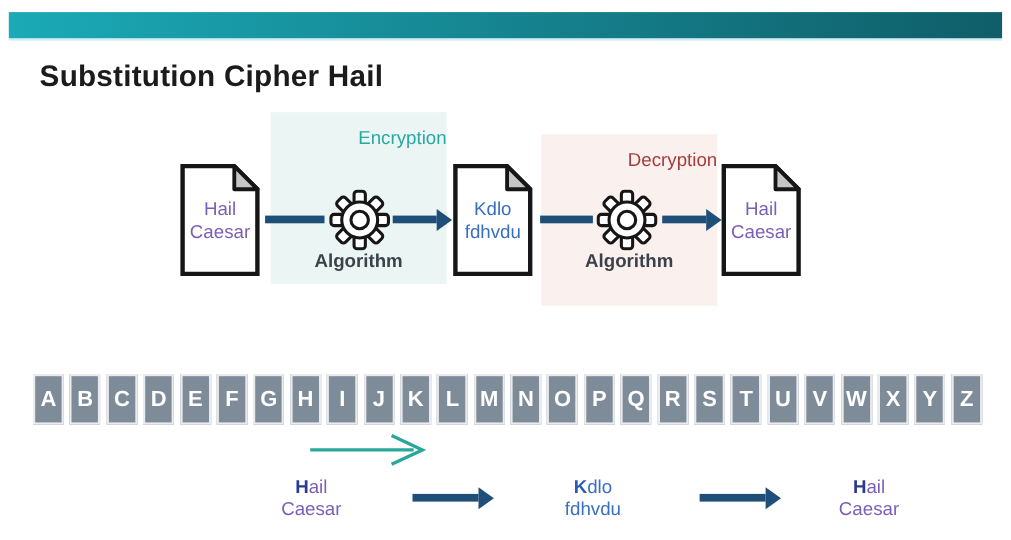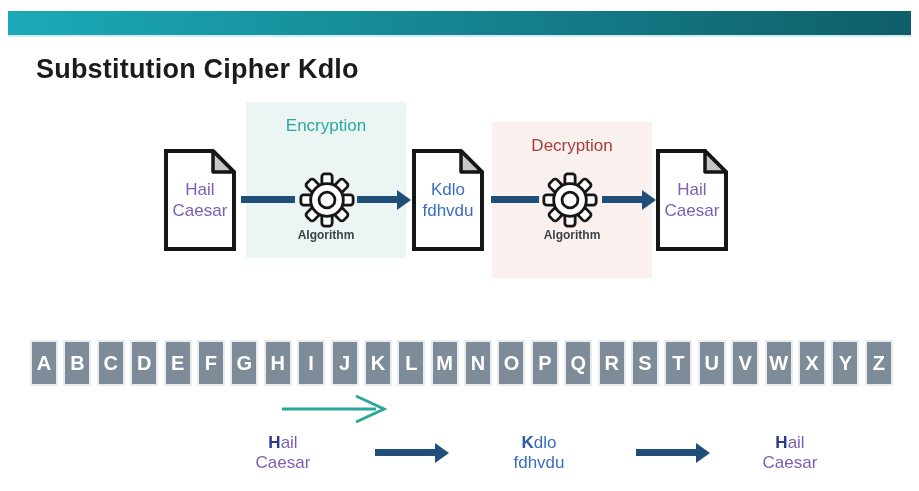--- a/index.html
+++ b/index.html
@@ -21,36 +21,36 @@
   .topbar{position:absolute;left:8px;top:11px;width:903px;height:26px;
     background:linear-gradient(90deg,var(--bar-gradient-start),var(--bar-gradient-end));
     border-bottom:2px solid #cfeef1;}
 
   .page-title{position:absolute;left:36px;top:54px;font-size:27px;font-weight:700;
     color:var(--title-text);letter-spacing:.2px;}
 
   .panel{position:absolute;top:102px;width:160px;height:156px;}
   .panel.enc{left:246px;background:var(--encryption-bg);}
   .panel.dec{left:492px;background:var(--decryption-bg);margin-top:20px;}
-  .panel-label{width:100%;text-align:center;padding-top:14px;font-size:17px;}
+  .panel-label{width:100%;text-align:right;padding-top:14px;font-size:17px;}
   .panel.enc .panel-label{color:var(--encryption-text);}
   .panel.dec .panel-label{color:var(--decryption-text);}
 
   .doc{position:absolute;width:74px;height:104px;}
   .doc svg{position:absolute;left:0;top:0;}
   .doc-text{position:absolute;left:0;top:0;width:100%;height:100%;
     display:flex;flex-direction:column;align-items:center;justify-content:center;
     font-size:17px;line-height:21px;text-align:center;}
   .doc-text.purple{color:var(--plain-text-purple);}
   .doc-text.blue{color:var(--cipher-text-blue);}
 
   .gear{position:absolute;width:56px;height:56px;}
 
   .algo-label{position:absolute;width:160px;text-align:center;
-    font-size:12px;font-weight:700;color:var(--algorithm-text);}
+    font-size:17px;font-weight:700;color:var(--algorithm-text);}
 
   .hline{position:absolute;height:7px;background:var(--arrow-navy);}
   .arrowhead{position:absolute;width:0;height:0;
     border-top:10px solid transparent;border-bottom:10px solid transparent;
     border-left:14px solid var(--arrow-navy);}
 
   .alphabet-strip{position:absolute;left:30px;top:340px;width:863px;height:46px;
     display:flex;justify-content:space-between;align-items:stretch;}
   .abox{width:28px;background:var(--alphabet-box-bg);color:var(--alphabet-letter);
     border:2px solid #e9ebed;display:flex;align-items:center;justify-content:center;
@@ -65,21 +65,21 @@
   .ex-group.blue{color:var(--cipher-text-blue);}
   .ex-group.blue .lead{color:var(--lead-cipher);}
 </style>
 </head>
 <body>
 
 <div class="stage">
 
   <div class="topbar"></div>
 
-  <h1 class="page-title">Substitution Cipher Kdlo</h1>
+  <h1 class="page-title">Substitution Cipher Hail</h1>
 
   <div class="panel enc">
     <div class="panel-label">Encryption</div>
   </div>
 
   <div class="panel dec">
     <div class="panel-label">Decryption</div>
   </div>
 
   <div class="doc" style="left:163px;top:148px;">

